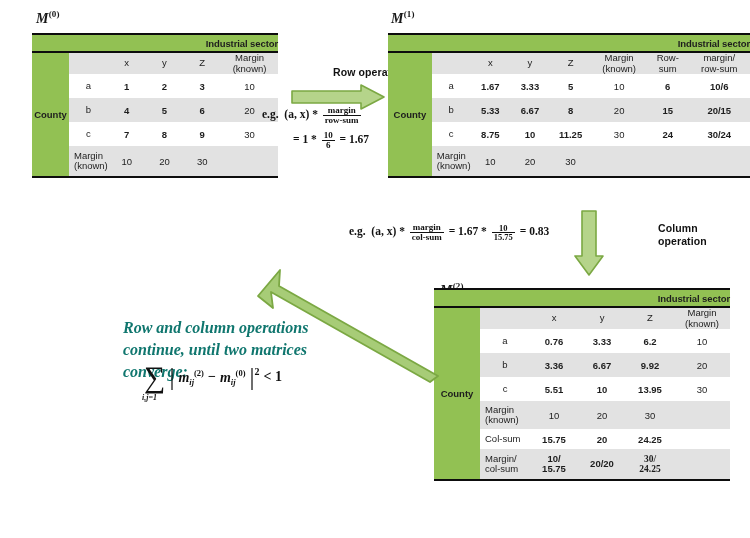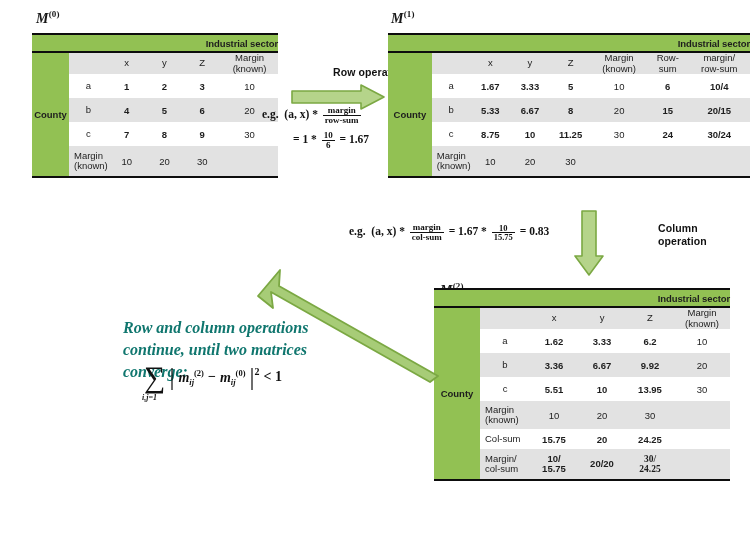--- a/index.html
+++ b/index.html
@@ -177,21 +177,21 @@
       <td class="colhead twolines" style="width:62px;white-space:pre-line;">margin/
 row-sum</td>
     </tr>
     <tr class="plain">
       <td class="rowlabel" style="height:24px;">a</td>
       <td class="num b">1.67</td>
       <td class="num b">3.33</td>
       <td class="num b">5</td>
       <td class="num">10</td>
       <td class="num b">6</td>
-      <td class="num b">10/4</td>
+      <td class="num b">10/6</td>
     </tr>
     <tr class="shade">
       <td class="rowlabel" style="height:24px;">b</td>
       <td class="num b">5.33</td>
       <td class="num b">6.67</td>
       <td class="num b">8</td>
       <td class="num">20</td>
       <td class="num b">15</td>
       <td class="num b">20/15</td>
     </tr>
@@ -253,21 +253,21 @@
       <td class="countycell" rowspan="7" style="width:46px;">County</td>
       <td class="colhead" style="width:50px;"></td>
       <td class="colhead" style="width:48px;">x</td>
       <td class="colhead" style="width:48px;">y</td>
       <td class="colhead" style="width:48px;">Z</td>
       <td class="colhead twolines" style="width:56px;white-space:pre-line;">Margin
 (known)</td>
     </tr>
     <tr class="plain">
       <td class="rowlabel" style="height:24px;">a</td>
-      <td class="num b">1.62</td>
+      <td class="num b">0.76</td>
       <td class="num b">3.33</td>
       <td class="num b">6.2</td>
       <td class="num">10</td>
     </tr>
     <tr class="shade">
       <td class="rowlabel" style="height:24px;">b</td>
       <td class="num b">3.36</td>
       <td class="num b">6.67</td>
       <td class="num b">9.92</td>
       <td class="num">20</td>

